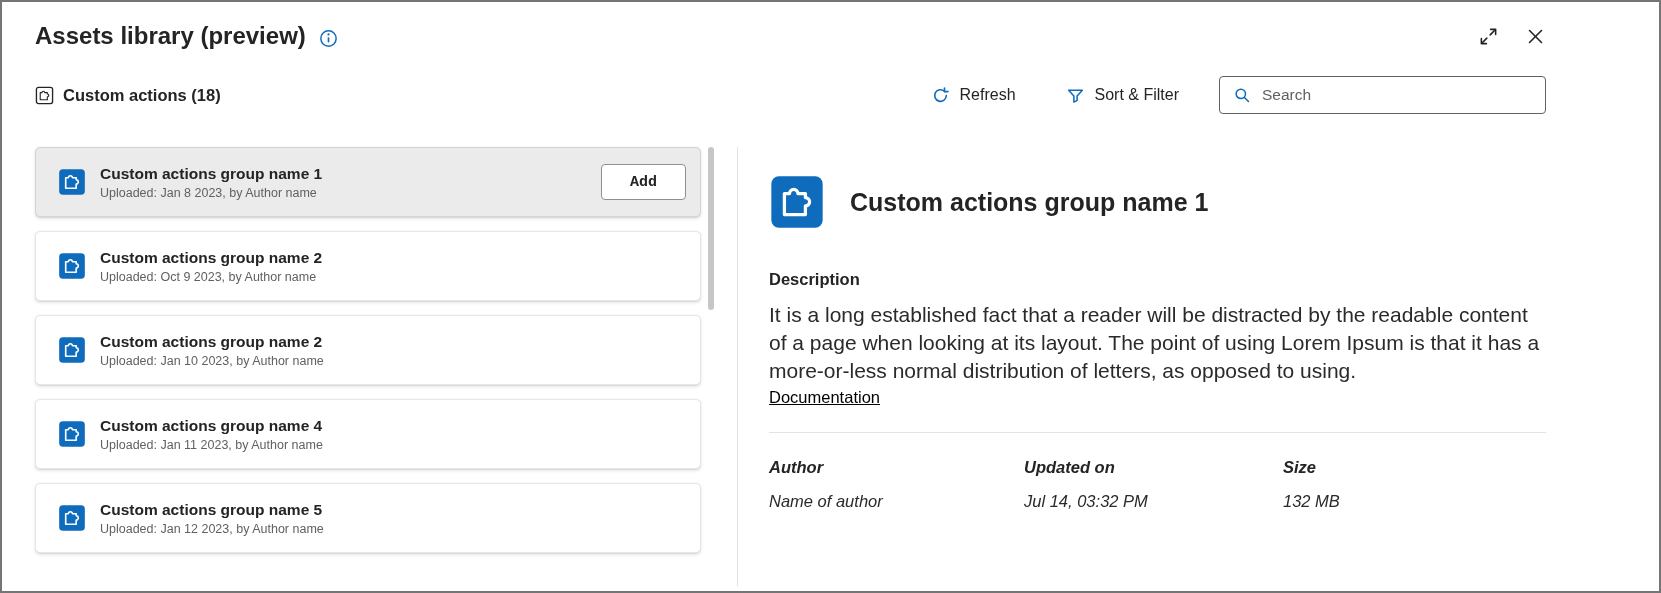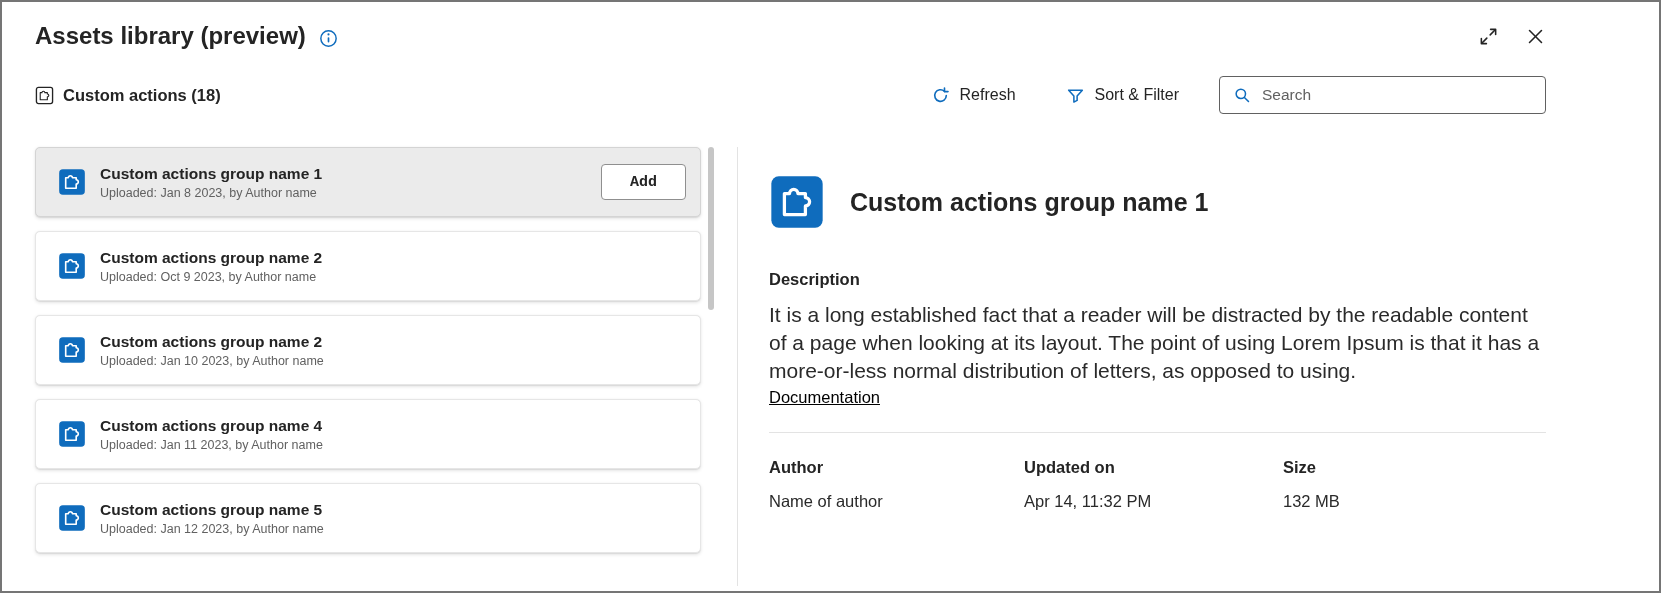--- a/index.html
+++ b/index.html
@@ -58,21 +58,21 @@
 
   .detail { flex:1; min-width:0; padding-left:31px; }
   .detail-head { display:flex; align-items:center; margin-top:27px; }
   .tile56 { width:56px; height:56px; flex:none; }
   .detail-title { margin-left:25px; font-size:25px; font-weight:700; }
   .desc-h { margin-top:40px; font-size:16.5px; font-weight:700; }
   .desc-p { margin-top:12px; font-size:21px; line-height:28px; max-width:795px; color:#2a2a2a; }
   .doc-link { display:inline-block; margin-top:3px; font-size:16.5px; color:#000000; text-decoration:underline; cursor:pointer; }
   .h-div { height:1px; background:#e3e3e3; margin-top:25px; max-width:795px; }
   .meta-row { display:flex; margin-top:25px; max-width:795px; }
-  .meta-col { width:255px; flex:none; }
+  .meta-col { width:255px; flex:none;font-style:italic; }
   .meta-col:nth-child(2) { width:259px; }
   .meta-col:last-child { width:auto; flex:1; }
   .meta-label { font-size:16.5px; font-weight:700; }
   .meta-value { font-size:16.5px; margin-top:15px; color:#2a2a2a; }
 </style>
 </head>
 <body>
 
 <svg width="0" height="0" style="position:absolute" aria-hidden="true">
   <defs>
@@ -224,21 +224,21 @@
 
       <div class="h-div"></div>
 
       <div class="meta-row">
         <div class="meta-col">
           <div class="meta-label">Author</div>
           <div class="meta-value">Name of author</div>
         </div>
         <div class="meta-col">
           <div class="meta-label">Updated on</div>
-          <div class="meta-value">Apr 14, 11:32 PM</div>
+          <div class="meta-value">Jul 14, 03:32 PM</div>
         </div>
         <div class="meta-col">
           <div class="meta-label">Size</div>
           <div class="meta-value">132 MB</div>
         </div>
       </div>
     </div>
 
   </div>
 </div>

